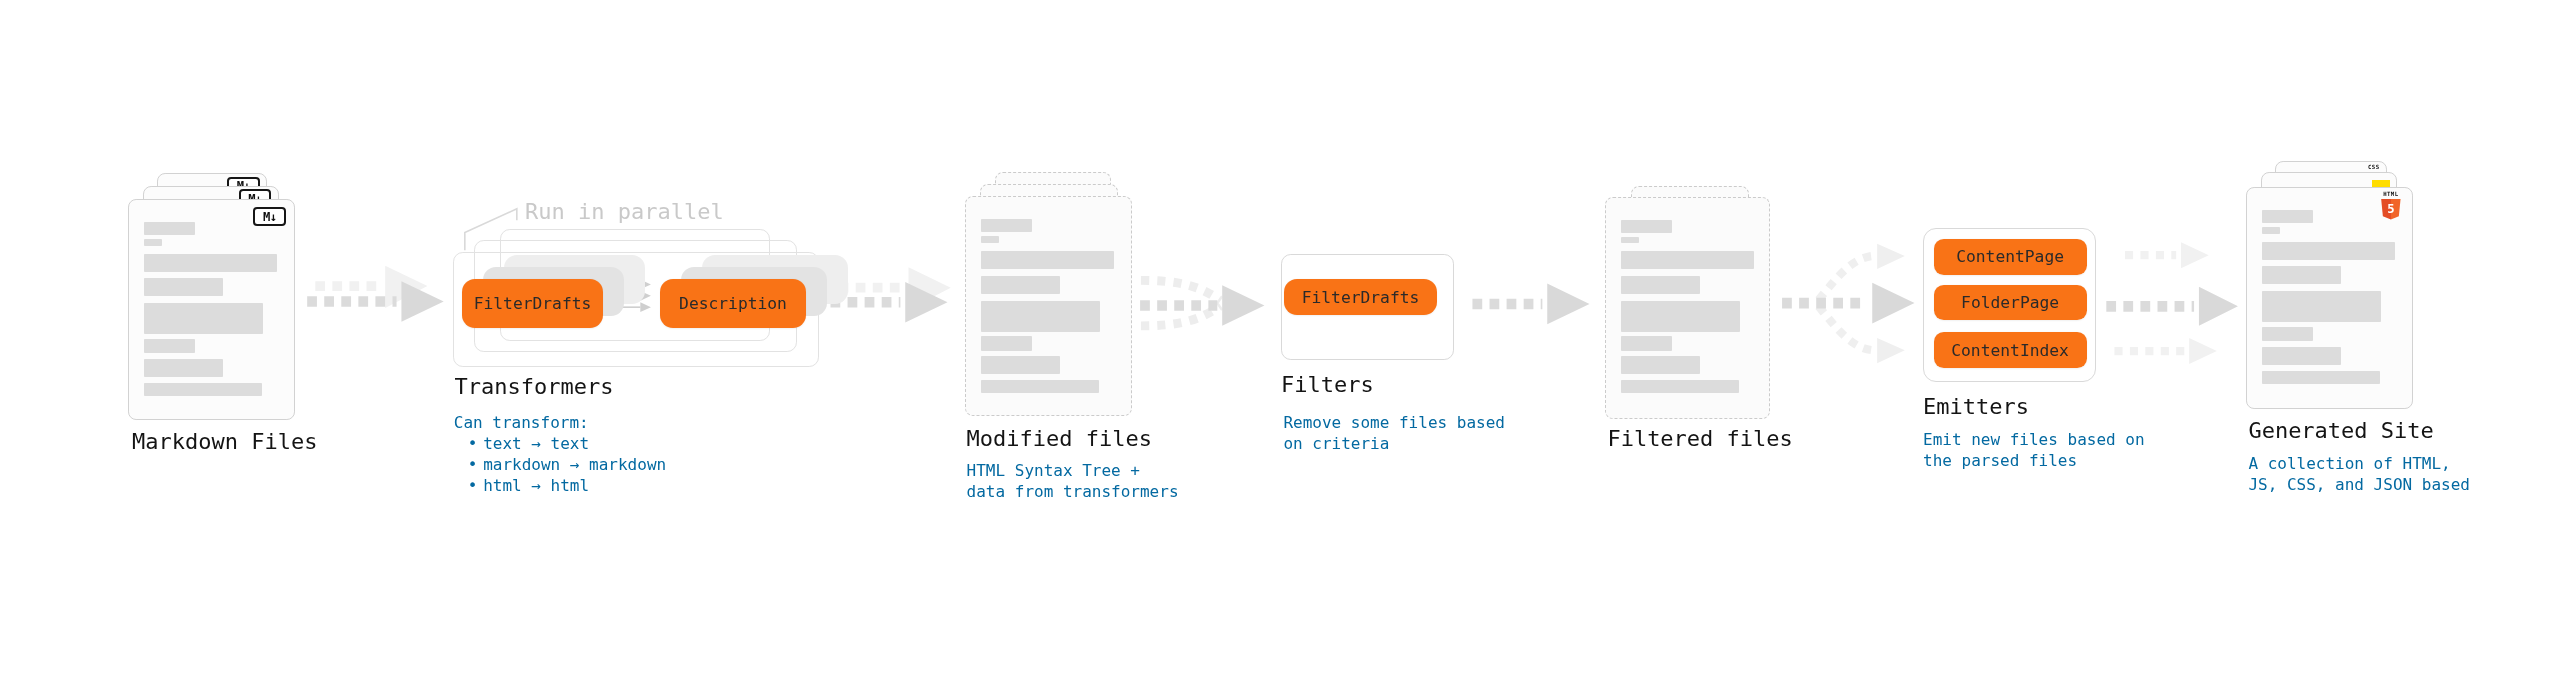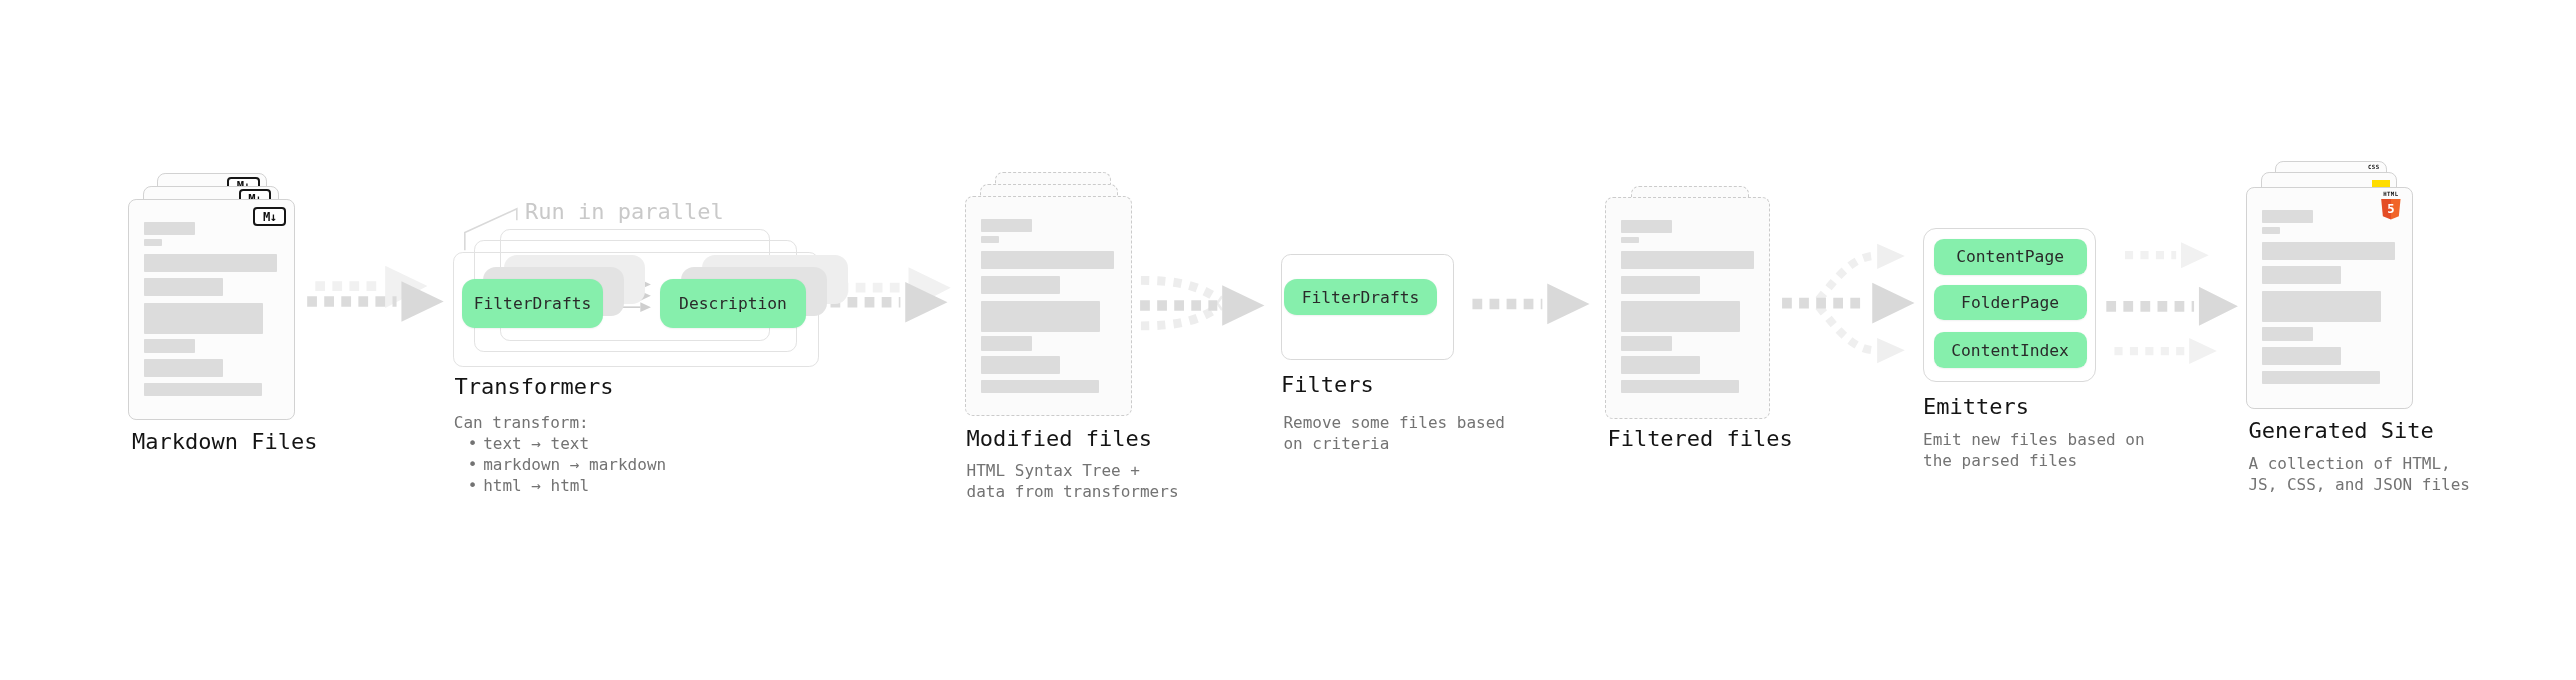--- a/index.html
+++ b/index.html
@@ -20,28 +20,28 @@
   .b6{margin-top:4.1px;width:51px;height:14.6px}
   .b7{margin-top:5.7px;width:79px;height:18px}
   .b8{margin-top:5.7px;width:118px;height:13px}
   
   .md-badge{position:absolute;box-sizing:border-box;width:32.5px;height:18.7px;border:2.4px solid #161616;border-radius:4.1px;
     background:#fff;color:#111;font-weight:bold;font-size:12.2px;line-height:1;letter-spacing:-0.8px;
     display:flex;align-items:center;justify-content:center}
   
   .box{position:absolute;border:1.6px solid #e2e2e2;border-radius:9.8px;box-sizing:border-box}
   .box.filled{background:#fff;border-color:#d9d9d9}
-  .pill{position:absolute;background:#86efac;border-radius:13px;display:flex;align-items:center;justify-content:center;
+  .pill{position:absolute;background:#f97316;border-radius:13px;display:flex;align-items:center;justify-content:center;
     font-size:16.3px;color:#2a2a2a;white-space:nowrap;box-shadow:0 0.8px 1.6px rgba(0,0,0,.06)}
   .pill.ghost1{background:#e3e3e3;box-shadow:none}
   .pill.ghost2{background:#eeeeee;box-shadow:none}
   .pill.small{border-radius:9.8px}
   
   .title{position:absolute;font-size:22px;line-height:25px;color:#141414;white-space:nowrap}
-  .desc{position:absolute;font-size:16px;line-height:21px;color:#737373;white-space:nowrap}
+  .desc{position:absolute;font-size:16px;line-height:21px;color:#0369a1;white-space:nowrap}
   .bullet-line{display:flex;gap:5.7px;padding-left:14px}
   .note{position:absolute;font-size:22px;line-height:18.7px;color:#c9c9c9;white-space:nowrap}
   
   .html5{position:absolute;width:19.5px;text-align:center}
   .h5label{font-size:5.7px;font-weight:bold;letter-spacing:0.4px;line-height:6.5px;color:#111}
   .h5shield{margin-top:0.8px;height:21px;background:linear-gradient(90deg,#e44d26 50%,#f16529 50%);
     clip-path:polygon(0 0,100% 0,91% 84%,50% 100%,9% 84%);
     display:flex;align-items:center;justify-content:center;color:#fff;font-size:12.2px;font-weight:bold}
   .js-badge{position:absolute;width:18px;height:12.2px;background:#ffdd00}
   .css-badge{position:absolute;width:16.3px;text-align:center}
@@ -245,18 +245,18 @@
       <div class="bar b3"></div>
       <div class="bar b4"></div>
       <div class="bar b5"></div>
       <div class="bar b6"></div>
       <div class="bar b7"></div>
       <div class="bar b8"></div>
     </div>
     <div class="title" style="left:2.4px;top:257px">Generated Site</div>
     <div class="desc" style="left:2.4px;top:292px">
       <div>A collection of HTML,</div>
-      <div>JS, CSS, and JSON files</div>
+      <div>JS, CSS, and JSON based</div>
     </div>
   </div>
 
 </div>
 
 
 </body></html>

